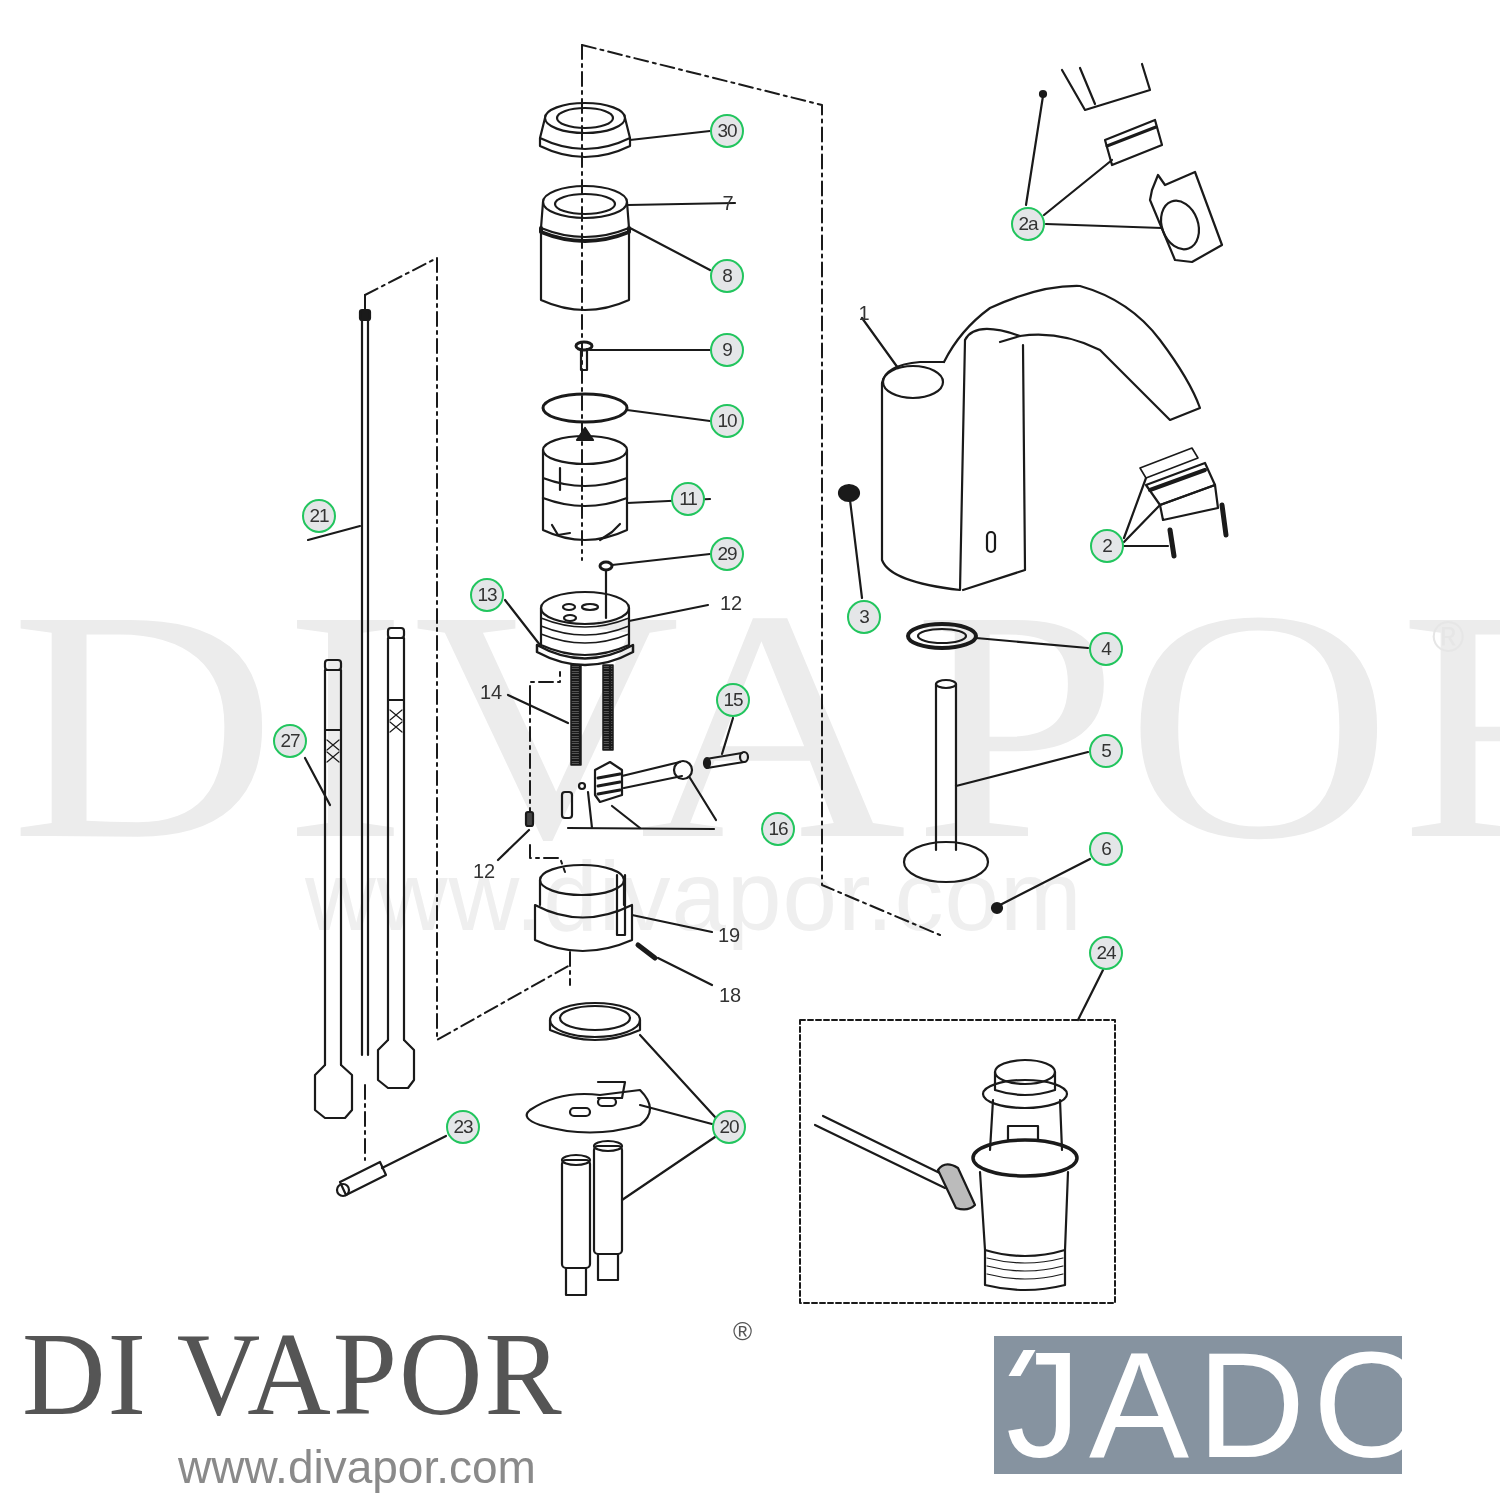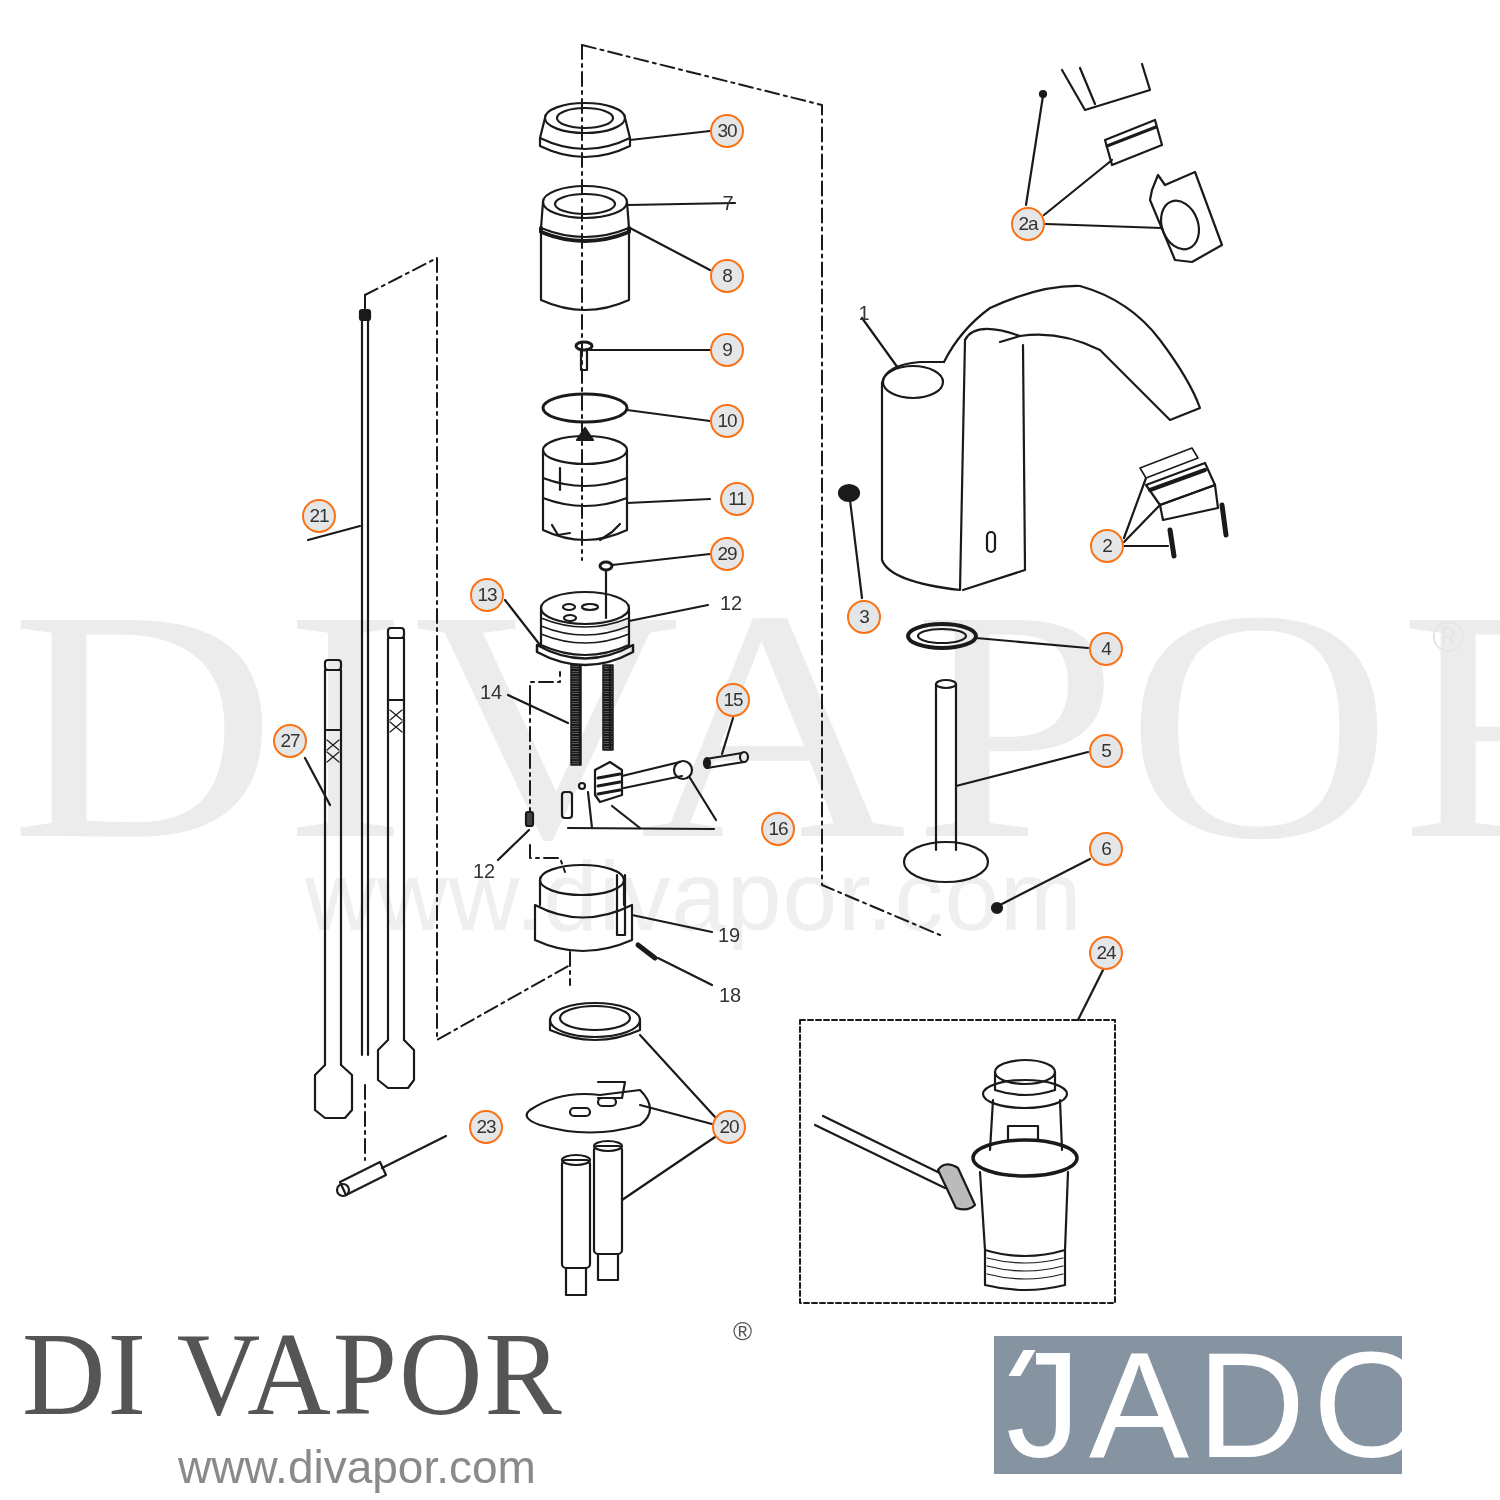--- a/index.html
+++ b/index.html
@@ -2,21 +2,21 @@
 <html><head>
 <meta charset="utf-8">
 <style>
   html,body{margin:0;padding:0;background:#fff;}
   body{width:1500px;height:1500px;position:relative;overflow:hidden;font-family:"Liberation Sans",sans-serif;}
   #stage{position:absolute;left:0;top:0;width:1500px;height:1500px;}
   .wm-big{position:absolute;left:10px;top:560px;font-family:"Liberation Serif","DejaVu Serif",serif;font-size:330px;line-height:1;color:#ececec;letter-spacing:6px;white-space:nowrap;transform:scaleX(1.12);transform-origin:left top;z-index:0;}
   .wm-reg{position:absolute;left:1432px;top:612px;font-size:44px;color:#e6e6e6;z-index:0;}
   .wm-url{position:absolute;left:305px;top:840px;font-family:"Liberation Sans",sans-serif;font-size:98px;color:#efefef;letter-spacing:1px;white-space:nowrap;z-index:0;font-weight:300;}
   svg.diagram{position:absolute;left:0;top:0;z-index:1;}
-  .callout{position:absolute;width:34px;height:34px;margin-left:-17px;margin-top:-17px;border:2px solid #f97316;border-radius:50%;background:#e4e6e8;color:#333;font-size:19px;display:flex;align-items:center;justify-content:center;z-index:3;box-sizing:border-box;letter-spacing:-1px;}
+  .callout{position:absolute;width:34px;height:34px;margin-left:-17px;margin-top:-17px;border:2px solid #22c55e;border-radius:50%;background:#e4e6e8;color:#333;font-size:19px;display:flex;align-items:center;justify-content:center;z-index:3;box-sizing:border-box;letter-spacing:-1px;}
   .plain{position:absolute;color:#333;font-size:20px;z-index:3;transform:translate(-50%,-50%);}
   .brand{position:absolute;left:22px;top:1316px;font-family:"Liberation Serif","DejaVu Serif",serif;font-size:118px;line-height:1;color:#555;letter-spacing:2px;white-space:nowrap;z-index:3;transform:scaleX(0.98);transform-origin:left top;}
   .brand-reg{position:absolute;left:733px;top:1316px;font-size:26px;color:#555;z-index:3;}
   .brand-url{position:absolute;left:178px;top:1440px;font-family:"Liberation Sans",sans-serif;font-size:46px;color:#8a8a8a;white-space:nowrap;z-index:3;letter-spacing:0px;}
   .jado{position:absolute;left:994px;top:1336px;width:408px;height:138px;background:#8693a0;z-index:3;overflow:hidden;}
   .jado-text{position:absolute;left:12px;top:-6px;font-family:"Liberation Sans",sans-serif;font-size:150px;line-height:1;color:#fff;letter-spacing:8px;white-space:nowrap;}
   .jado-accent{position:absolute;left:22px;top:14px;width:12px;height:26px;background:#fff;transform:skewX(-30deg);}
 </style>
 </head>
 <body>
@@ -268,34 +268,34 @@
       </pattern>
     </defs>
   </svg>
 
   <div id="callouts">
       <div class="callout" style="left: 727px; top: 131px;">30</div>
       <div class="plain" style="left: 728px; top: 203px;">7</div>
       <div class="callout" style="left: 727px; top: 276px;">8</div>
       <div class="callout" style="left: 727px; top: 350px;">9</div>
       <div class="callout" style="left: 727px; top: 421px;">10</div>
-      <div class="callout" style="left: 737px; top: 499px;">11</div>
+      <div class="callout" style="left: 688px; top: 499px;">11</div>
       <div class="callout" style="left: 727px; top: 554px;">29</div>
       <div class="plain" style="left: 731px; top: 603px;">12</div>
       <div class="callout" style="left: 487px; top: 595px;">13</div>
       <div class="plain" style="left: 491px; top: 692px;">14</div>
       <div class="callout" style="left: 733px; top: 700px;">15</div>
       <div class="callout" style="left: 733px; top: 829px; margin-left: 28px;">16</div>
       <div class="plain" style="left: 484px; top: 871px;">12</div>
       <div class="plain" style="left: 729px; top: 935px;">19</div>
       <div class="plain" style="left: 730px; top: 995px;">18</div>
       <div class="callout" style="left: 729px; top: 1127px;">20</div>
       <div class="callout" style="left: 290px; top: 516px; margin-left: 12px;">21</div>
       <div class="callout" style="left: 290px; top: 741px;">27</div>
-      <div class="callout" style="left: 486px; top: 1127px;">23</div>
+      <div class="callout" style="left: 463px; top: 1127px;">23</div>
       <div class="plain" style="left: 864px; top: 313px;">1</div>
       <div class="callout" style="left: 1028px; top: 224px;">2a</div>
       <div class="callout" style="left: 1107px; top: 546px;">2</div>
       <div class="callout" style="left: 864px; top: 617px;">3</div>
       <div class="callout" style="left: 1106px; top: 649px;">4</div>
       <div class="callout" style="left: 1106px; top: 751px;">5</div>
       <div class="callout" style="left: 1106px; top: 849px;">6</div>
       <div class="callout" style="left: 1106px; top: 953px;">24</div>
     </div>
 

